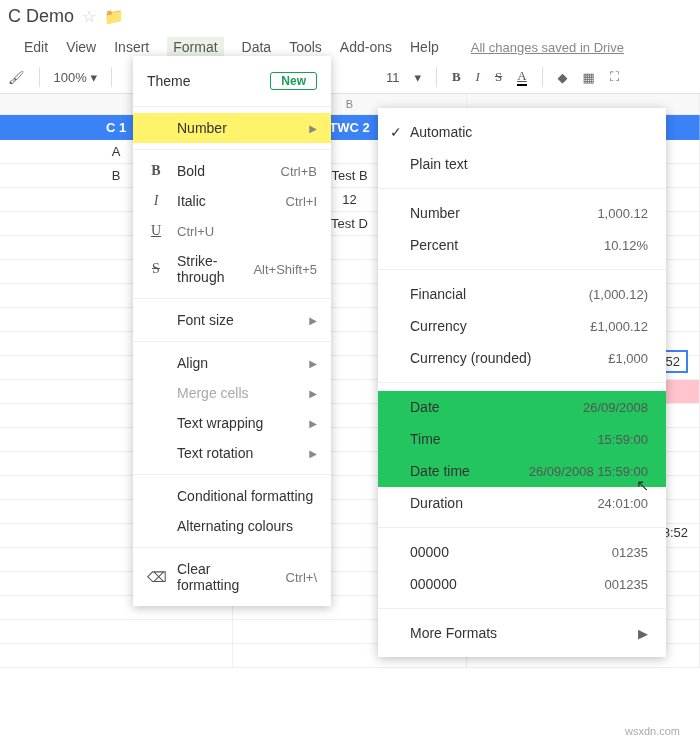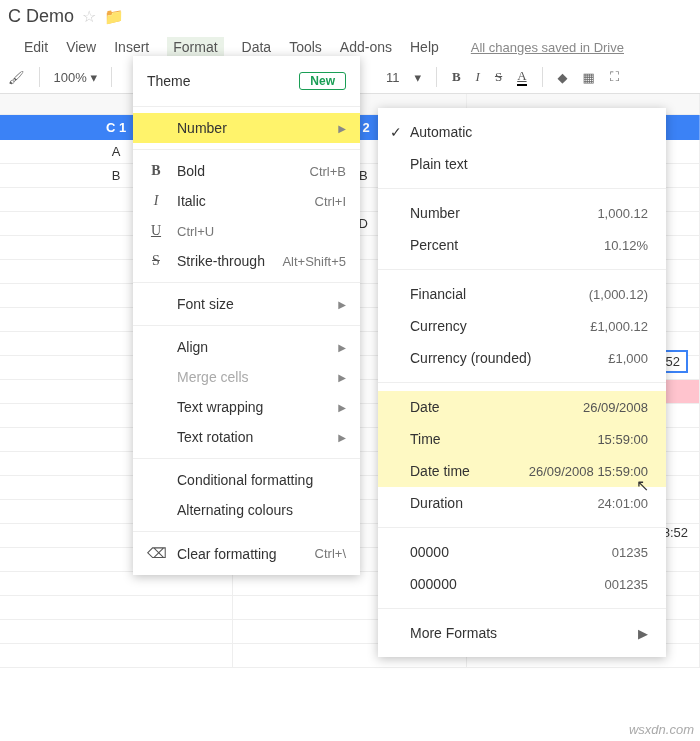--- a/index.html
+++ b/index.html
@@ -24,47 +24,47 @@
 .sheet { position: relative; }
 .colheads { display: flex; }
 .colheads div { flex: 1; text-align: center; padding: 4px 0; font-size: 11px; color: #888; border-right: 1px solid #eee; border-bottom: 1px solid #eee; background: #f8f8f8; }
 .header-row { display: flex; background: #3b82f6; color: #fff; font-weight: bold; }
 .header-row div { flex: 1; text-align: center; padding: 5px 0; border-right: 1px solid rgba(255,255,255,0.3); }
 .row { display: flex; }
 .row div { flex: 1; text-align: center; padding: 4px 0; border-right: 1px solid #eee; border-bottom: 1px solid #eee; font-size: 13px; color: #333; min-height: 24px; }
 .pinkcell { background: #ffc4ce; }
 
 .menu { position: absolute; background: #fff; box-shadow: 0 2px 10px rgba(0,0,0,0.25); font-size: 14px; color: #333; }
-.format-menu { top: 56px; left: 133px; width: 227px; padding: 6px 0; }
+.format-menu { top: 56px; left: 133px; width: 198px; padding: 6px 0; }
 .menu-row { display: flex; align-items: center; padding: 7px 14px; gap: 12px; }
 .menu-row .ic { width: 18px; text-align: center; color: #555; font-family: Georgia, serif; }
 .menu-row .lbl { flex: 1; }
 .menu-row .sc { color: #777; font-size: 13px; }
 .menu-row .arr { color: #888; font-size: 10px; }
 .menu-sep { height: 1px; background: #eee; margin: 6px 0; }
 .menu-row.hl { background: #fff36b; }
 .menu-row.dis { color: #aaa; }
 .theme-row { display: flex; align-items: center; padding: 10px 14px; justify-content: space-between; }
 .new-badge { border: 1.5px solid #1a9e55; color: #1a9e55; border-radius: 3px; padding: 1px 10px; font-size: 12px; font-weight: bold; }
 
 .submenu { top: 108px; left: 378px; width: 288px; padding: 8px 0; }
 .sub-row { display: flex; align-items: center; padding: 8px 18px 8px 12px; }
 .sub-row .chk { width: 20px; color: #333; font-size: 14px; }
 .sub-row .slbl { flex: 1; }
 .sub-row .sval { color: #666; font-size: 13px; }
-.sub-row.hl { background: #fef9c3; }
+.sub-row.hl { background: #22c55e; }
 .sub-row.hl .sval { color: #555; font-weight: 500; }
 .sub-sep { height: 1px; background: #eee; margin: 8px 0; }
 .cursor { position: absolute; top: 476px; left: 636px; font-size: 16px; pointer-events: none; }
 
 .cell-overlay { position: absolute; right: 12px; font-size: 13px; color: #333; }
 .ov1 { top: 350px; border: 2px solid #3b82f6; padding: 2px 6px; background: #fff; }
 .ov2 { top: 525px; }
 
-.watermark { position: absolute; bottom: 4px; right: 6px; font-size: 13px; color: #aaa; font-style: italic; }
+.watermark { position: absolute; bottom: 4px; right: 20px; font-size: 11px; color: #aaa; }
 </style>
 </head>
 <body>
 
 <div class="topbar">
   <span class="doc-title">C Demo</span>
   <span class="star">☆</span>
   <span class="folder">📁</span>
 </div>
 

